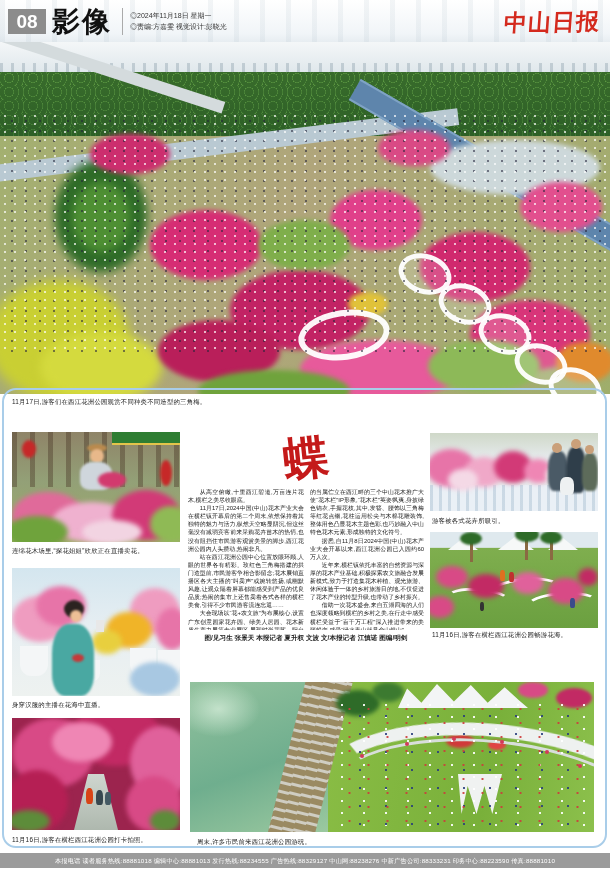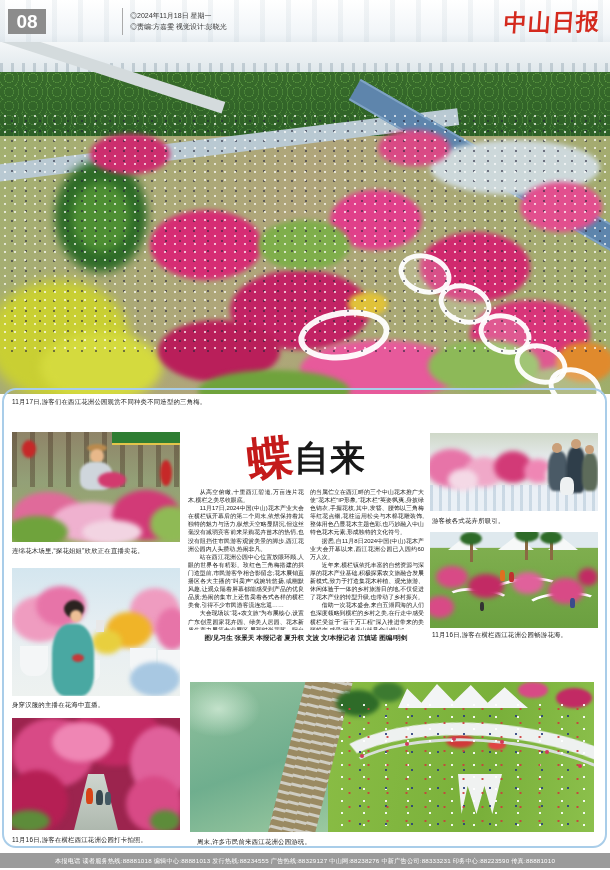--- a/index.html
+++ b/index.html
@@ -111,20 +111,21 @@
   #footer { position:absolute; left:0; top:853px; width:610px; height:15px; background:#9b9b9b;
     color:#fff; font-size:6.2px; text-align:center; line-height:15px; letter-spacing:.2px; white-space:nowrap; }
 </style>
 </head>
 <body>
 
 <div id="page">
 
   <div id="header">
     <div class="pagenum">08</div>
+    <div class="section-title">影像</div>
     <div class="hdr-div"></div>
     <div class="hdr-meta">
       <div>◎2024年11月18日 星期一</div>
       <div>◎责编:方嘉雯 视觉设计:彭晓光</div>
     </div>
     <div class="masthead">中山日报</div>
   </div>
 
   <div id="main-photo" class="photo">
     <div>
@@ -225,21 +226,20 @@
       <div style="position:absolute; left:62px; top:56px; width:44px; height:56px; background:linear-gradient(#cfd6cf,#aeb8ae); clip-path:polygon(32% 0,68% 0,100% 100%,0 100%);"></div>
       <div class="fig" style="left:74px; top:70px; width:7px; height:16px; background:#d84315;"></div>
       <div class="fig" style="left:84px; top:72px; width:7px; height:15px; background:#37474f;"></div>
       <div class="fig" style="left:93px; top:74px; width:6px; height:13px; background:#455a64;"></div>
     </div>
   </div>
   <div class="cap" style="left:12px; top:836px;">11月16日,游客在横栏西江花洲公园打卡拍照。</div>
 
   <div id="title-row">
     <span class="t-red">蝶</span>
-    <span class="t-black">自来</span>
   </div>
 
   <div class="body-col" style="left:188px;">
     <p>从高空俯瞰,十里西江碧道,万亩连片花木,横栏之美尽收眼底。</p>
     <p>11月17日,2024中国(中山)花木产业大会在横栏镇开幕后的第二个周末,依然保持着其独特的魅力与活力,纵然天空略显阴沉,但这丝毫没有减弱宾客前来采购花卉苗木的热情,也没有阻挡住市民游客观赏美景的脚步,西江花洲公园内人头攒动,热闹非凡。</p>
     <p>站在西江花洲公园中心位置放眼环顾,人眼的世界各有精彩。玫红色三角梅搭建的拱门造型前,市民游客争相合影留念;花木展销直播区各大主播的“叫卖声”或婉转悠扬,或幽默风趣,让观众隔着屏幕都能感受到产品的优良品质;热闹的集市上还售卖着各式各样的横栏美食,引得不少市民游客流连忘返……</p>
     <p>大会现场以“花+农文旅”为布展核心,设置广东创意园家花卉园、绿美人居园、花木新质生产力展等专业展区,展现时尚花艺、阳台造景、庭院设计等多风格场景,最引人瞩目</p>
   </div>
   <div class="body-col" style="left:310px; width:114px;">
     <p class="noind">的当属伫立在西江畔的三个中山花木推广大使“花木栏”IP形象,“花木栏”英姿飒爽,身披绿色锦衣,手握花枝,其中,发簪、腰饰以三角梅等红花点缀,花柱运用松尖与木棉花雕装饰,整体用色凸显花木主题色彩,也巧妙融入中山特色花木元素,形成独特的文化符号。</p>

